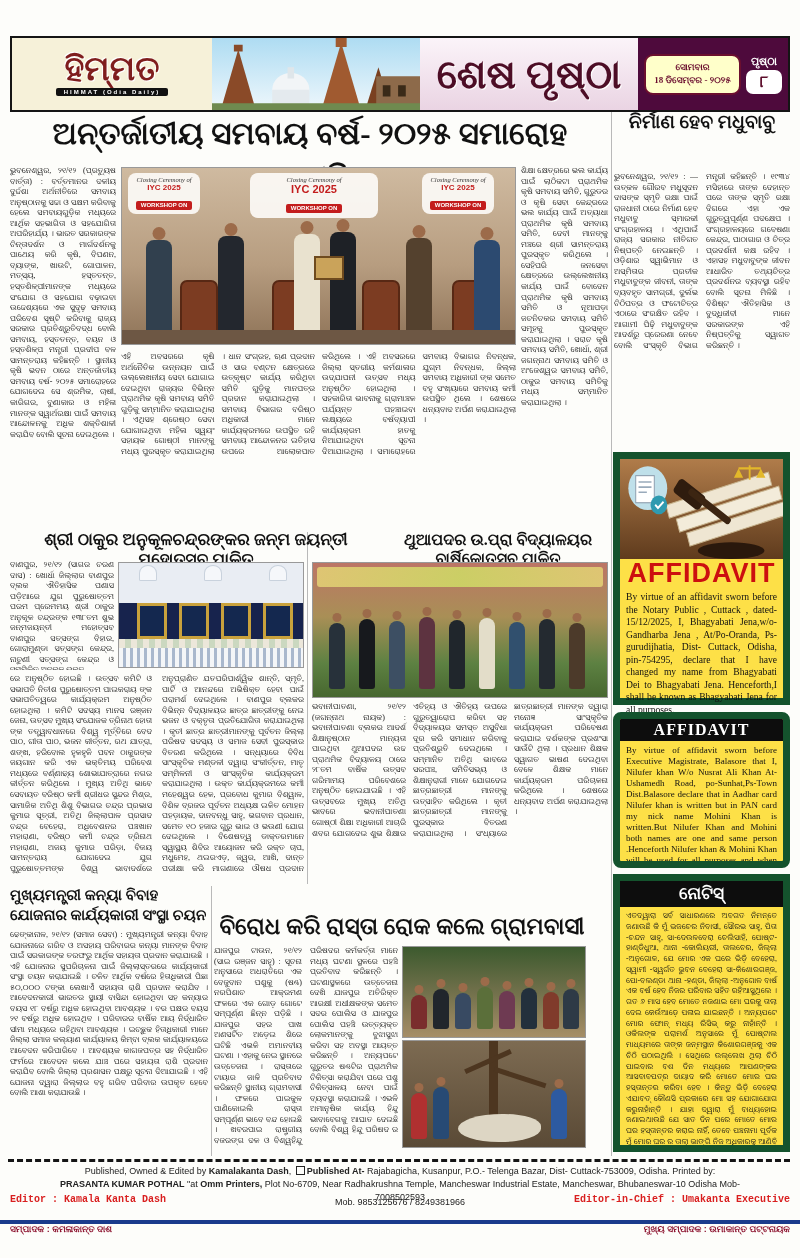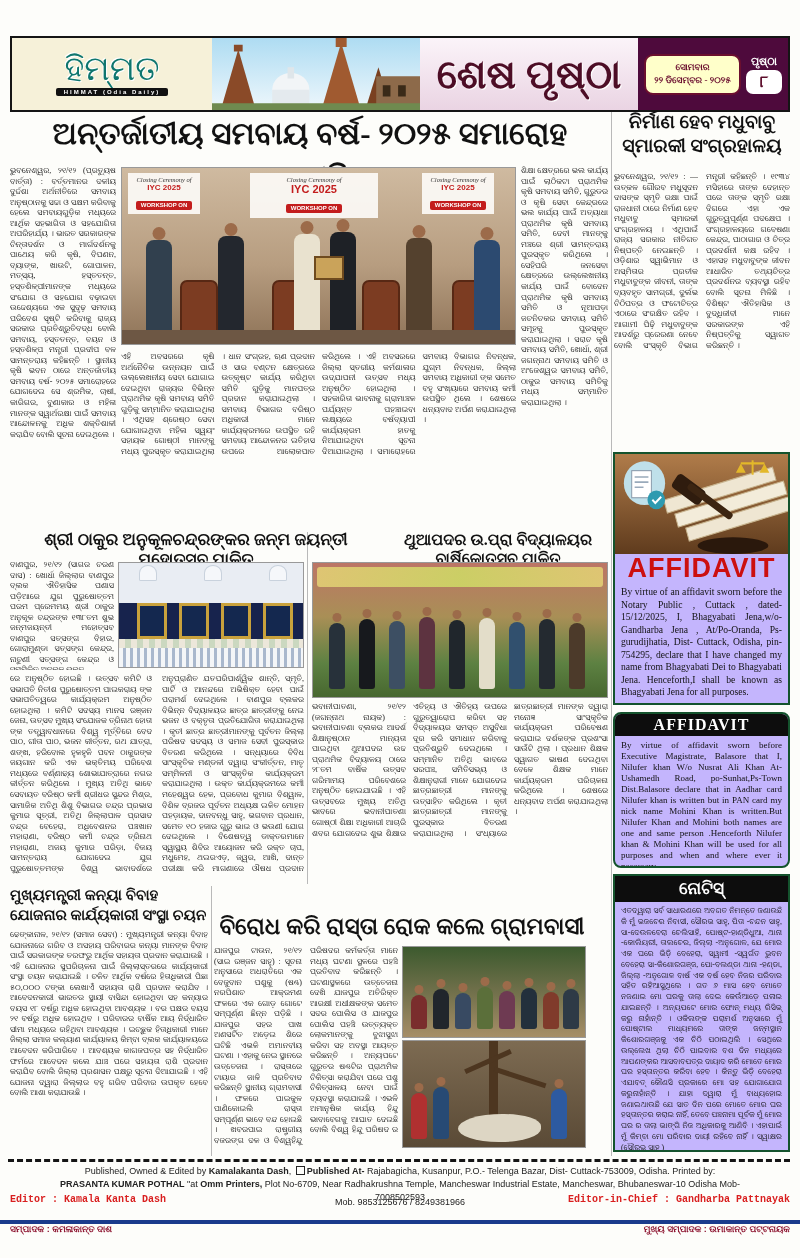--- a/index.html
+++ b/index.html
@@ -2,21 +2,21 @@
 <html lang="or"><head>
 <meta charset="utf-8">
 <style>
   html,body{margin:0;padding:0;background:#e9e9e6;}
   .page{position:relative;width:800px;height:1258px;background:#fdfdfa;margin:0 auto;
         font-family:"Liberation Serif","DejaVu Sans",serif;color:#111;overflow:hidden;}
   .abs{position:absolute;}
   
   .masthead{left:10px;top:36px;width:776px;height:72px;border:2px solid #151515;display:flex;background:#fff;}
   .logo-box{width:200px;background:#f6f1d9;display:flex;flex-direction:column;align-items:center;justify-content:center;}
-  .logo-main{font-size:34px;font-weight:400;color:#0f766e;line-height:1;text-shadow:1px 1px 0 #fff,-1px -1px 0 #fff;}
+  .logo-main{font-size:34px;font-weight:700;color:#7f1d1d;line-height:1;text-shadow:1px 1px 0 #fff,-1px -1px 0 #fff;}
   .logo-strip{margin-top:2px;background:#111;color:#fff;font-family:"Liberation Sans",sans-serif;
               font-size:6px;font-weight:700;letter-spacing:2px;padding:1px 8px;border-radius:2px;}
   .collage{flex:1;position:relative;overflow:hidden;}
   .collage svg{width:100%;height:100%;display:block;}
   .edition-title{width:218px;background:linear-gradient(#fbf4f9,#ead4e3);display:flex;align-items:center;justify-content:center;
                  font-size:40px;font-weight:800;color:#4d0d26;text-shadow:1px 1px 0 #fff;}
   .date-panel{width:150px;background:#4e0a3c;display:flex;align-items:center;gap:5px;padding:6px;box-sizing:border-box;}
   .date-box{flex:1;background:#ffffca;border:2px solid #6b0f2f;border-radius:9px;color:#6b0f2f;font-weight:700;
             font-size:9px;text-align:center;padding:5px 2px;line-height:1.5;}
   .page-box{width:36px;text-align:center;}
@@ -25,21 +25,21 @@
   
   .hl-main{left:10px;top:112px;width:600px;height:50px;font-size:31px;font-weight:800;text-align:center;line-height:1.4;}
   .hl-right{left:614px;top:110px;width:176px;font-size:19px;font-weight:800;text-align:center;line-height:1.25;}
   .hl-mid{font-size:17px;font-weight:800;text-align:center;line-height:1.2;}
   .txt{font-size:8px;line-height:1.32;text-align:justify;overflow:hidden;}
   .vline{background:#b9b9b9;width:1px;}
   
   .photo{overflow:hidden;border:1px solid #999;box-sizing:border-box;}
   .ph-main{background:linear-gradient(#cfbaa0 0%,#b79d80 55%,#8e7358 100%);}
   .stagefloor{position:absolute;bottom:0;left:0;right:0;height:14px;background:#6d5744;}
-  .banner{position:absolute;top:5px;background:rgba(252,250,246,.93);border-radius:0;padding:3px 4px;text-align:center;line-height:1.15;}
+  .banner{position:absolute;top:5px;background:rgba(252,250,246,.93);border-radius:8px;padding:3px 4px;text-align:center;line-height:1.15;}
   .banner .b1{font-size:6.5px;font-style:italic;color:#333;font-family:"Liberation Serif",serif;}
   .banner .b2{font-weight:800;color:#c31d1d;font-size:11px;font-family:"Liberation Sans",sans-serif;}
   .banner .b3{display:inline-block;background:#c31d1d;color:#fff;font-size:6px;font-weight:700;padding:1px 5px;border-radius:2px;margin-top:1px;font-family:"Liberation Sans",sans-serif;}
   .chair{position:absolute;bottom:12px;width:34px;height:48px;background:#7c3c22;border:2px solid #572814;border-radius:7px 7px 2px 2px;}
   .pp{position:absolute;bottom:8px;width:26px;border-radius:8px 8px 3px 3px;background:var(--c,#2e3542);height:var(--h,90px);}
   .pp::before{content:'';position:absolute;top:-13px;left:50%;transform:translateX(-50%);width:13px;height:13px;border-radius:50%;background:#9c6b4a;}
   .pp.small{width:16px;}
   .pp.small::before{width:9px;height:9px;top:-10px;}
   .plaque{position:absolute;width:26px;height:20px;background:#caa35a;border:2px solid #6e4a1e;}
   .ph-stage{background:#17234d;}
@@ -48,21 +48,21 @@
   .frame{position:absolute;width:30px;height:36px;background:#14284f;border:3px solid #c9a23c;box-sizing:border-box;}
   .flowerrow{position:absolute;left:0;right:0;height:9px;background:repeating-linear-gradient(90deg,#ece7da 0 6px,#cbd8c0 6px 12px);}
   .fence{position:absolute;bottom:0;left:0;right:0;height:18%;background:repeating-linear-gradient(90deg,#f4f6f8 0 4px,#a9b8cd 4px 7px);}
   .ph-group{background:linear-gradient(#bc7566 0%,#a98f56 40%,#5d8142 75%,#47672f 100%);}
   .gbanner{position:absolute;top:4px;left:4px;right:4px;height:20px;background:linear-gradient(90deg,#e5d276,#cfdd66,#e5d276);opacity:.85;border-radius:3px;}
   .ph-crowd{background:linear-gradient(#3c5a2e 0%,#6f6f4a 48%,#a68e67 100%);}
   .ph-animal{background:linear-gradient(#7d6b52,#5a4a36);}
   .branch{position:absolute;background:#4d3620;}
   .animal{position:absolute;bottom:5px;left:30%;width:46%;height:26%;background:#ddd6c4;border-radius:55% 45% 50% 50%;}
   
-  .box{border:2px solid #14532d;background:#c4b5fd;box-sizing:border-box;}
+  .box{border:7px solid #14532d;background:#fde047;box-sizing:border-box;}
   .aff1-title{font-family:"Liberation Sans",sans-serif;font-weight:800;font-size:27px;color:#cc0f0f;text-align:center;line-height:1.05;letter-spacing:1px;}
   .aff-body{font-size:9.6px;line-height:1.3;text-align:justify;padding:4px 6px;font-family:"Liberation Serif",serif;}
   .bar-head{background:#0d0d0d;color:#fff;text-align:center;font-weight:800;}
   .notice-body{font-size:7.8px;line-height:1.38;text-align:justify;padding:4px 6px;}
   
   .red-banner{background:#dc1f1f;color:#fff;font-weight:800;font-size:13.5px;text-align:center;line-height:22px;}
   .hl-bm{font-size:23px;font-weight:800;text-align:center;line-height:1.3;}
   .hl-bl{font-size:15px;font-weight:700;line-height:1.3;}
   
   .dashline{border-top:3px dashed #151515;}
@@ -104,21 +104,21 @@
         <rect x="150" y="34" width="40" height="30" fill="#8d6a4a"></rect>
         <rect x="156" y="42" width="7" height="10" fill="#3a2a18"></rect>
         <rect x="170" y="42" width="7" height="10" fill="#3a2a18"></rect>
         <rect x="0" y="58" width="190" height="6" fill="#6f8a4f"></rect>
       </svg>
     </div>
     <div class="edition-title">ଶେଷ ପୃଷ୍ଠା</div>
     <div class="date-panel">
       <div class="date-box">
         <div>ସୋମବାର</div>
-        <div>୨୨ ଡିସେମ୍ବର - ୨୦୨୫</div>
+        <div>18 ଡିସେମ୍ବର - ୨୦୨୫</div>
       </div>
       <div class="page-box">
         <div class="page-label">ପୃଷ୍ଠା</div>
         <div class="page-num">୮</div>
       </div>
     </div>
   </header>
 
   <h1 class="abs hl-main" style="margin:0;">ଅନ୍ତର୍ଜାତୀୟ ସମବାୟ ବର୍ଷ- ୨୦୨୫ ସମାରୋହ ଉଦ୍ଯାପିତ</h1>
 
@@ -157,21 +157,20 @@
   <div class="abs txt" style="left:121px;top:352px;width:395px;height:172px;column-count:4;column-gap:7px;">ଏହି ଅବସରରେ କୃଷି ଅର୍ଥନୈତିକ ଉନ୍ନୟନ ପାଇଁ ଉଲ୍ଲେଖନୀୟ ସେବା ଯୋଗାଇ ଦେଇଥିବା ରାଜ୍ୟର ବିଭିନ୍ନ ପ୍ରାଥମିକ କୃଷି ସମବାୟ ସମିତି ଗୁଡ଼ିକୁ ସମ୍ମାନିତ କରାଯାଇଥିଲା । ଏଥିସହ ଶ୍ରେଷ୍ଠ ସେବା ଯୋଗାଇଥିବା ମହିଳା ସ୍ୱୟଂ ସହାୟକ ଗୋଷ୍ଠୀ ମାନଙ୍କୁ ମଧ୍ୟ ପୁରସ୍କୃତ କରାଯାଇଥିଲା । ଧାନ ସଂଗ୍ରହ, ଋଣ ପ୍ରଦାନ ଓ ସାର ବଣ୍ଟନ କ୍ଷେତ୍ରରେ ଉତ୍କୃଷ୍ଟ କାର୍ଯ୍ୟ କରିଥିବା ସମିତି ଗୁଡ଼ିକୁ ମାନପତ୍ର ପ୍ରଦାନ କରାଯାଇଥିଲା । ସମବାୟ ବିଭାଗର ବରିଷ୍ଠ ଅଧିକାରୀ ମାନେ କାର୍ଯ୍ୟକ୍ରମରେ ଉପସ୍ଥିତ ରହି ସମବାୟ ଆନ୍ଦୋଳନର ଇତିହାସ ଉପରେ ଆଲୋକପାତ କରିଥିଲେ । ଏହି ଅବସରରେ ଜିଲ୍ଲା ସ୍ତରୀୟ କର୍ମଶାଳାର ଉଦ୍ଯାପନୀ ଉତ୍ସବ ମଧ୍ୟ ଅନୁଷ୍ଠିତ ହୋଇଥିଲା । ସହକାରିତା ଭାବନାକୁ ଗ୍ରାମାଞ୍ଚଳ ପର୍ଯ୍ୟନ୍ତ ପହଞ୍ଚାଇବା ଲକ୍ଷ୍ୟରେ ବର୍ଷବ୍ୟାପୀ କାର୍ଯ୍ୟକ୍ରମ ହାତକୁ ନିଆଯାଇଥିବା ସୂଚନା ଦିଆଯାଇଥିଲା । ସମାରୋହରେ ସମବାୟ ବିଭାଗର ନିବନ୍ଧକ, ଯୁଗ୍ମ ନିବନ୍ଧକ, ଜିଲ୍ଲା ସମବାୟ ଅଧିକାରୀ ଙ୍କ ସମେତ ବହୁ ସଂଖ୍ୟାରେ ସମବାୟ କର୍ମୀ ଉପସ୍ଥିତ ଥିଲେ । ଶେଷରେ ଧନ୍ୟବାଦ ଅର୍ପଣ କରାଯାଇଥିଲା ।</div>
 
   <div class="abs txt" style="left:521px;top:166px;width:87px;height:358px;">ଶିକ୍ଷା କ୍ଷେତ୍ରରେ ଭଲ କାର୍ଯ୍ୟ ପାଇଁ ଲାଠିକଟା ପ୍ରାଥମିକ କୃଷି ସମବାୟ ସମିତି, ଗୁରୁଡର ଓ କୃଷି ସେବା କେନ୍ଦ୍ରରେ ଭଲ କାର୍ଯ୍ୟ ପାଇଁ ଅତ୍ୟାଧା ପ୍ରାଥମିକ କୃଷି ସମବାୟ ସମିତି, ଦେବୀ ମାନଙ୍କୁ ମଞ୍ଚରେ ଶ୍ରୀ ସାମନ୍ତରାୟ ପୁରସ୍କୃତ କରିଥିଲେ । ସେହିପରି ଜନସେବା କ୍ଷେତ୍ରରେ ଉଲ୍ଲେଖନୀୟ କାର୍ଯ୍ୟ ପାଇଁ ବୋଦେନ ପ୍ରାଥମିକ କୃଷି ସମବାୟ ସମିତି ଓ ନୂଆପଡ଼ା ଜଚନିଚକର ସମବାୟ ସମିତି ସମୂହକୁ ପୁରସ୍କୃତ କରାଯାଇଥିଲା । ସରାଚ କୃଷି ସମବାୟ ସମିତି, ଖୋର୍ଧା, ଶ୍ରୀ ଜଗନ୍ନାଥ ସମବାୟ ସମିତି ଓ ଅଂଜେଶ୍ୱର ସମବାୟ ସମିତି, ଠାକୁର ସମବାୟ ସମିତିକୁ ମଧ୍ୟ ସମ୍ମାନିତ କରାଯାଇଥିଲା ।</div>
 
   <div class="abs vline" style="left:611px;top:112px;height:1044px;"></div>
   <div class="abs vline" style="left:307px;top:532px;height:352px;"></div>
   <div class="abs vline" style="left:211px;top:886px;height:270px;"></div>
 
   <div class="abs hl-right">
     <div>ନିର୍ମାଣ ହେବ ମଧୁବାବୁ</div>
-    <div>ସ୍ମାରକୀ ସଂଗ୍ରହାଳୟ</div>
   </div>
   <div class="abs txt" style="left:614px;top:172px;width:176px;height:276px;column-count:2;column-gap:8px;">ଭୁବନେଶ୍ୱର, ୨୧/୧୨ : — ଉତ୍କଳ ଗୌରବ ମଧୁସୂଦନ ଦାସଙ୍କ ସ୍ମୃତି ରକ୍ଷା ପାଇଁ ରାଜଧାନୀ ଠାରେ ନିର୍ମାଣ ହେବ ମଧୁବାବୁ ସ୍ମାରକୀ ସଂଗ୍ରହାଳୟ । ଏଥିପାଇଁ ରାଜ୍ୟ ସରକାର ନୀତିଗତ ନିଷ୍ପତ୍ତି ନେଇଛନ୍ତି । ଓଡ଼ିଶାର ସ୍ୱାଭିମାନ ଓ ଅସ୍ମିତାର ପ୍ରତୀକ ମଧୁବାବୁଙ୍କ ଜୀବନୀ, ତାଙ୍କ ବ୍ୟବହୃତ ସାମଗ୍ରୀ, ଦୁର୍ଲଭ ଚିଠିପତ୍ର ଓ ଫଟୋଚିତ୍ର ଏଠାରେ ସଂରକ୍ଷିତ ରହିବ । ଆଗାମୀ ପିଢ଼ି ମଧୁବାବୁଙ୍କ ଆଦର୍ଶରୁ ପ୍ରେରଣା ନେବେ ବୋଲି ସଂସ୍କୃତି ବିଭାଗ ମନ୍ତ୍ରୀ କହିଛନ୍ତି । ୧୯୩୪ ମସିହାରେ ତାଙ୍କ ଦେହାନ୍ତ ପରେ ତାଙ୍କ ସ୍ମୃତି ରକ୍ଷା ଦିଗରେ ଏହା ଏକ ଗୁରୁତ୍ୱପୂର୍ଣ୍ଣ ପଦକ୍ଷେପ । ସଂଗ୍ରହାଳୟରେ ଗବେଷଣା କେନ୍ଦ୍ର, ପାଠାଗାର ଓ ଚିତ୍ର ପ୍ରଦର୍ଶନୀ କକ୍ଷ ରହିବ । ଏହାସହ ମଧୁବାବୁଙ୍କ ଜୀବନ ଆଧାରିତ ତଥ୍ୟଚିତ୍ର ପ୍ରଦର୍ଶନର ବ୍ୟବସ୍ଥା ରହିବ ବୋଲି ସୂଚନା ମିଳିଛି । ବିଶିଷ୍ଟ ଐତିହାସିକ ଓ ବୁଦ୍ଧିଜୀବୀ ମାନେ ସରକାରଙ୍କ ଏହି ନିଷ୍ପତ୍ତିକୁ ସ୍ୱାଗତ କରିଛନ୍ତି ।</div>
 
   <div class="abs box" style="left:613px;top:452px;width:177px;height:253px;">
     <div style="height:100px;overflow:hidden;">
       <svg viewBox="0 0 176 96" width="100%" height="100%" preserveAspectRatio="none">
         <defs>
             <linearGradient id="g1" x1="0" y1="0" x2="0" y2="1">
           <stop offset="0" stop-color="#b07c4a"></stop>
               <stop offset="1" stop-color="#5f3b1d"></stop>
@@ -281,19 +280,19 @@
   </div>
 
   <div class="abs" style="left:10px;top:1194px;width:230px;">
     <div class="ed-red">Editor : Kamala Kanta Dash</div>
     <div class="ed-maroon">ସମ୍ପାଦକ : କମଳାକାନ୍ତ ଦାଶ</div>
   </div>
   <div class="abs ed-center" style="left:250px;top:1196px;width:300px;">
     <div>Mob. 9853125676 / 8249381966</div>
   </div>
   <div class="abs" style="left:540px;top:1194px;width:250px;text-align:right;">
-    <div class="ed-red">Editor-in-Chief : Gandharba Pattnayak</div>
+    <div class="ed-red">Editor-in-Chief : Umakanta Executive</div>
     <div class="ed-maroon">ମୁଖ୍ୟ ସମ୍ପାଦକ : ଉମାକାନ୍ତ ପଟ୍ଟନାୟକ</div>
   </div>
 
   <div class="abs blue-bar" style="left:0;top:1220px;width:800px;"></div>
 
 </div>
 
 </body></html>

